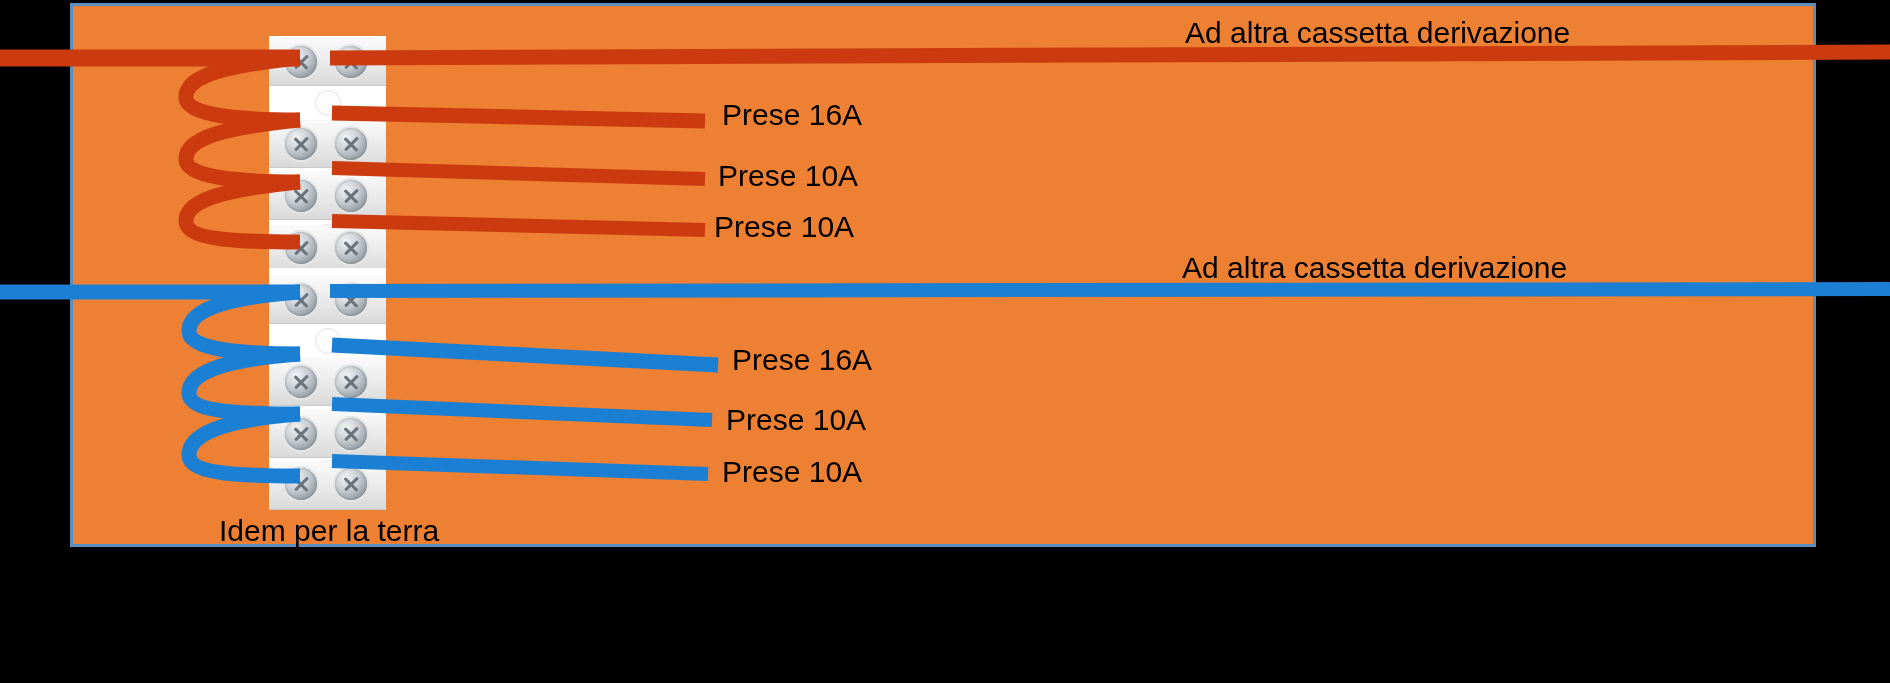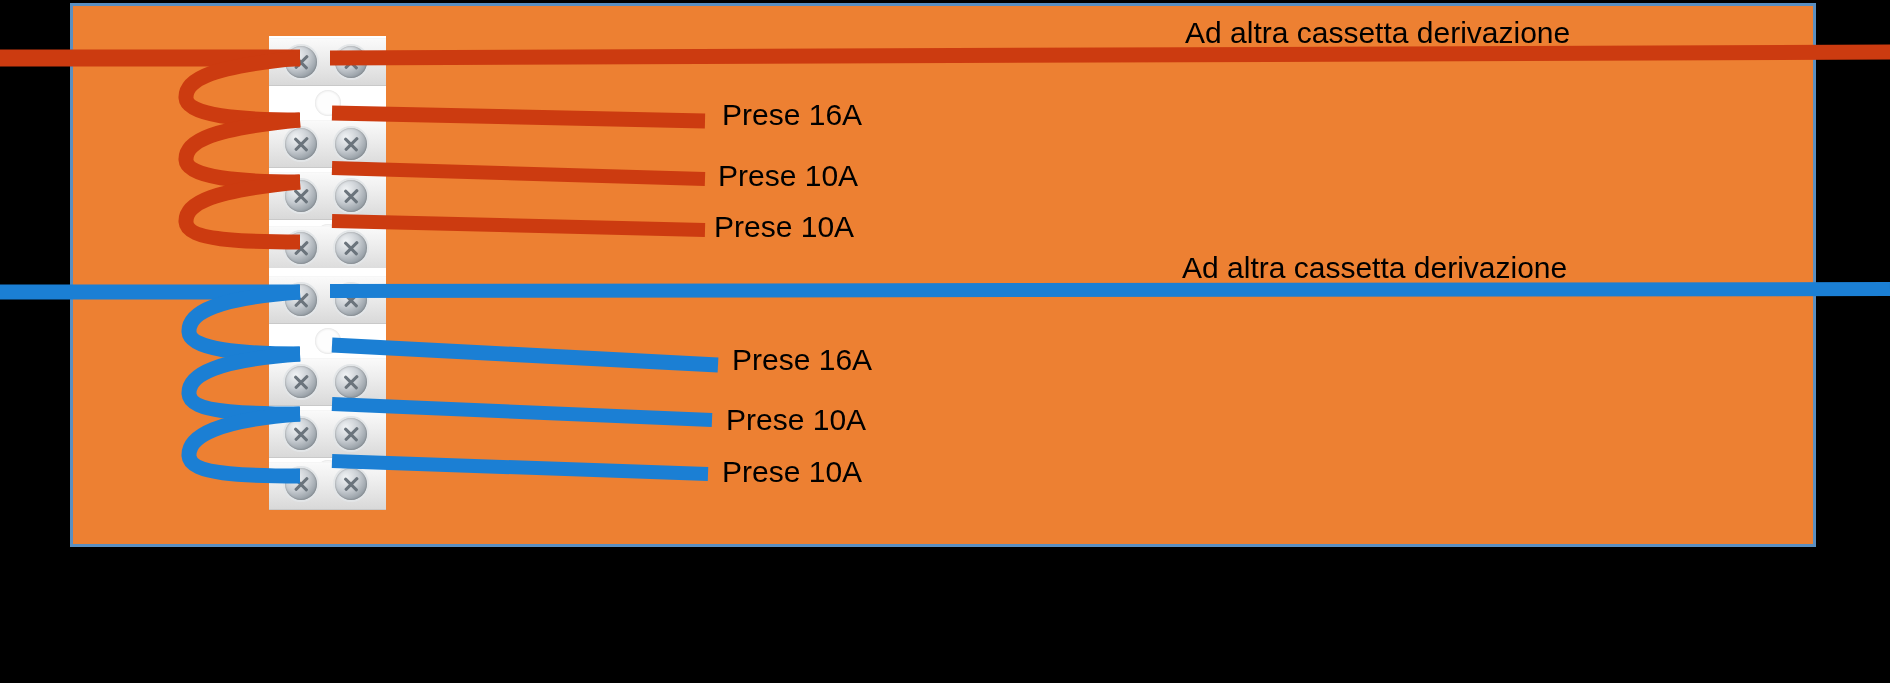--- a/index.html
+++ b/index.html
@@ -122,14 +122,15 @@
   <div class="lbl" style="left:714px;top:212px;">Prese 10A</div>
 
   <div class="lbl" style="left:1182px;top:253px;">Ad altra cassetta derivazione</div>
 
   <div class="lbl" style="left:732px;top:345px;">Prese 16A</div>
 
   <div class="lbl" style="left:726px;top:405px;">Prese 10A</div>
 
   <div class="lbl" style="left:722px;top:457px;">Prese 10A</div>
 
+  <div class="lbl" style="left:219px;top:516px;">Idem per la terra</div>
 
 </div>
 
 </body></html>

